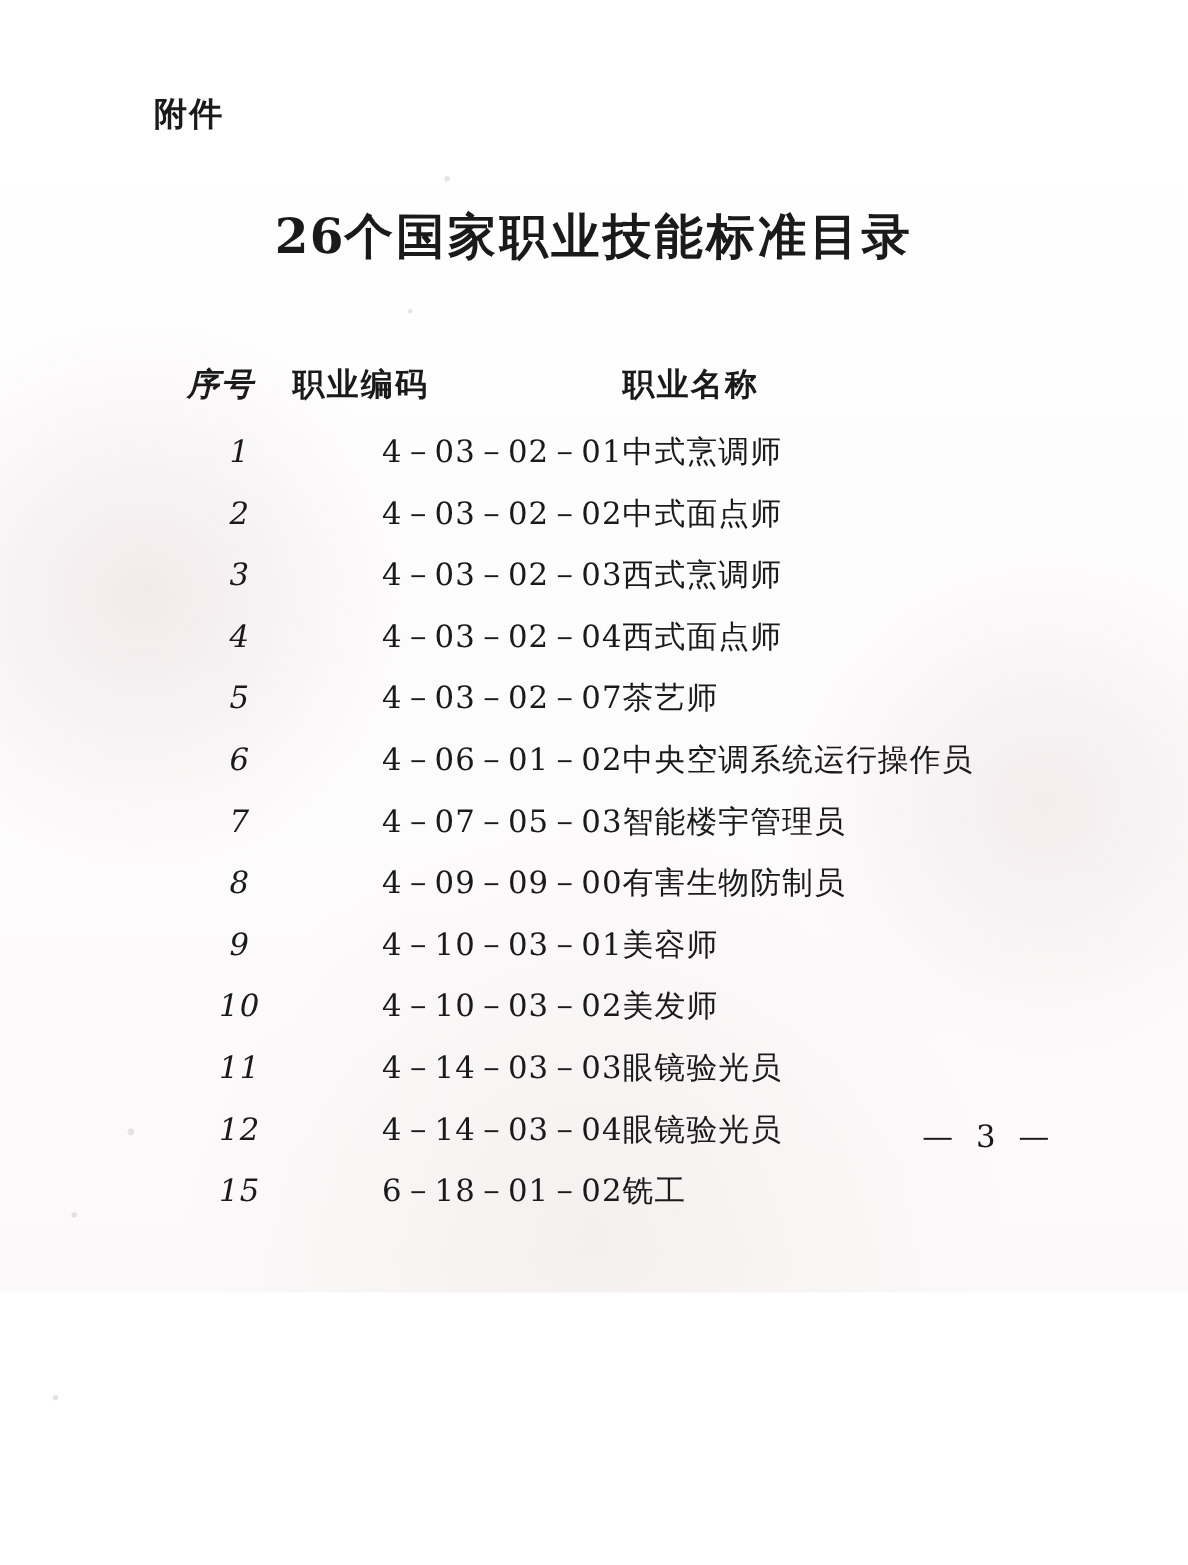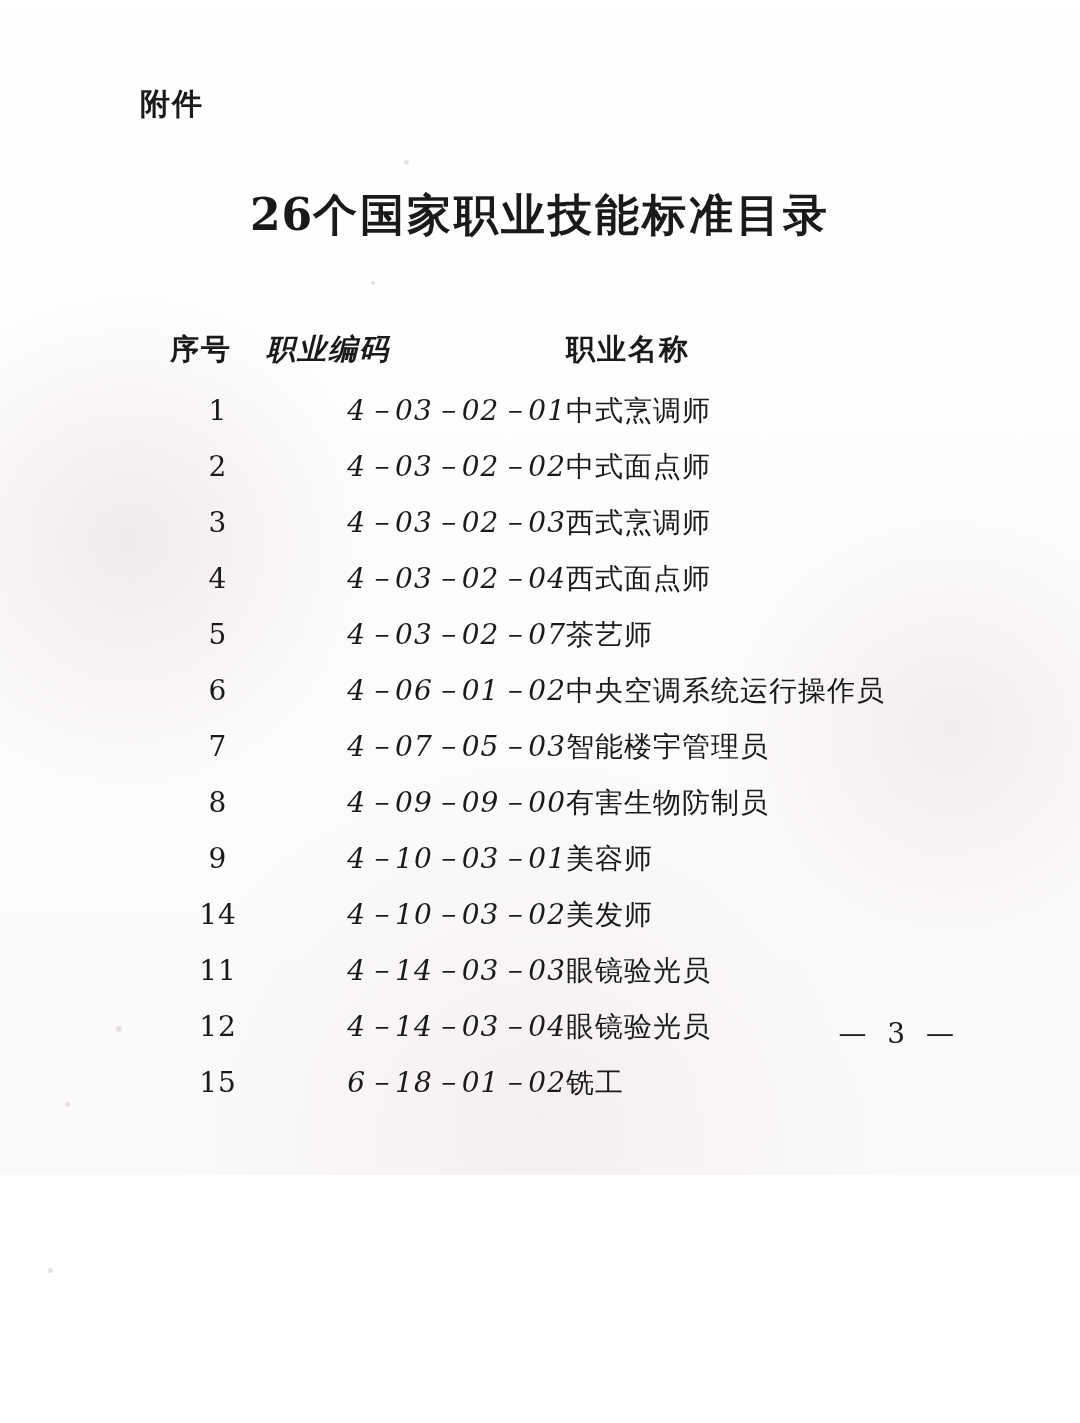--- a/index.html
+++ b/index.html
@@ -70,29 +70,29 @@
     font-size: 29px;
     font-weight: 700;
     text-align: left;
     padding-bottom: 22px;
     letter-spacing: 2px;
     font-family: "DejaVu Sans", "Liberation Sans", sans-serif;
   }
   th.col-index, td.col-index {
     width: 96px;
     text-align: center;
+    font-style: italic;
   }
   th.col-index {
     text-align: left !important;
     padding-left: 6px;
   }
   th.col-code, td.col-code {
     width: 300px;
     padding-left: 24px;
-    font-style: italic;
   }
   th.col-name, td.col-name {
     padding-left: 112px;
     margin-top: 44px;
   }
   table.catalog tbody td {
     font-size: 28px;
     height: 56px;
     letter-spacing: 1px;
   }
@@ -193,21 +193,21 @@
         <td class="col-index">8</td>
         <td class="col-code">4－09－09－00</td>
         <td class="col-name">有害生物防制员</td>
       </tr>
       <tr>
         <td class="col-index">9</td>
         <td class="col-code">4－10－03－01</td>
         <td class="col-name">美容师</td>
       </tr>
       <tr>
-        <td class="col-index">14</td>
+        <td class="col-index">10</td>
         <td class="col-code">4－10－03－02</td>
         <td class="col-name">美发师</td>
       </tr>
       <tr>
         <td class="col-index">11</td>
         <td class="col-code">4－14－03－03</td>
         <td class="col-name">眼镜验光员</td>
       </tr>
       <tr>
         <td class="col-index">12</td>

